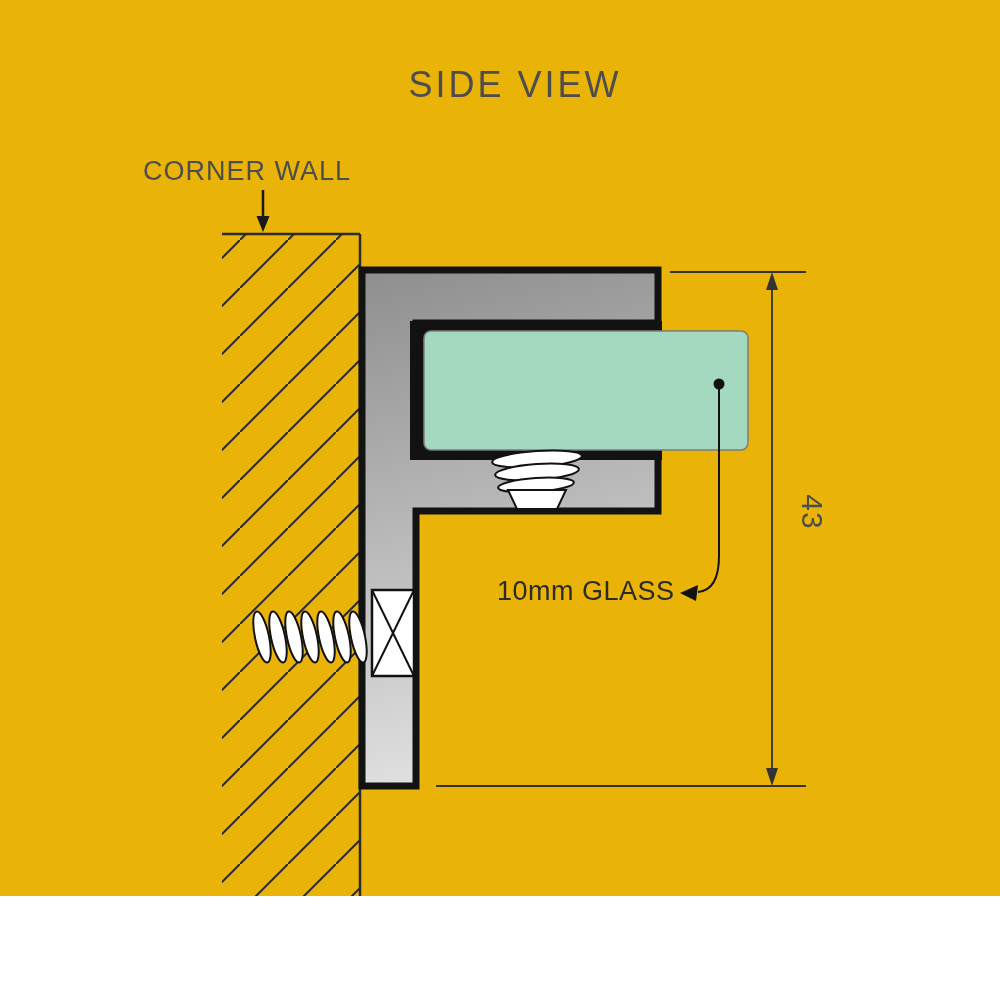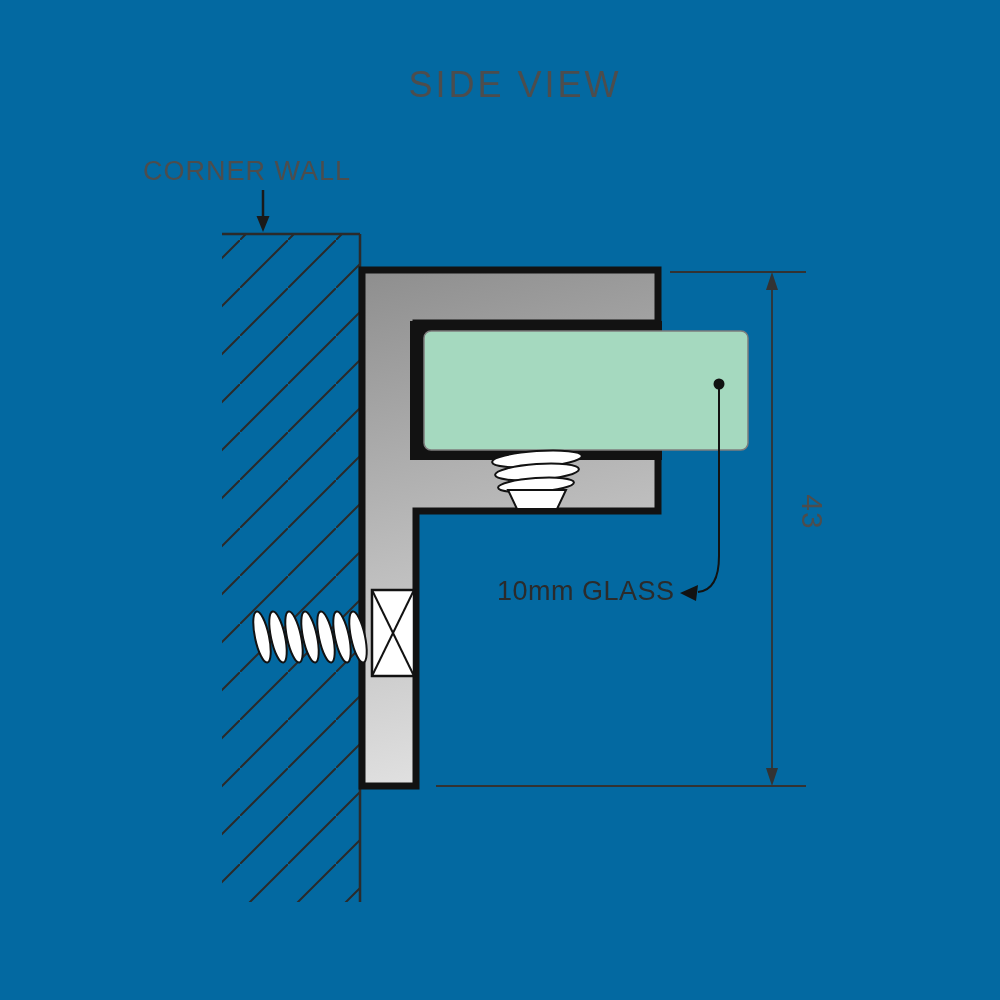--- a/index.html
+++ b/index.html
@@ -1,16 +1,16 @@
 <!DOCTYPE html>
 <html><head>
 <meta charset="utf-8">
 <style>
   html, body { margin: 0; padding: 0; background: #ffffff; }
-  .page { position: relative; width: 1000px; height: 1000px; background: #0369a1; overflow: hidden; }
+  .page { position: relative; width: 1000px; height: 896px; background: #eab308; overflow: hidden; }
   svg { position: absolute; top: 0; left: 0; }
   text { font-family: "Liberation Sans", sans-serif; }
   .title-text { font-size: 36px; fill: #4d4d4d; letter-spacing: 3px; }
   .label-text { font-size: 27px; fill: #4d4d4d; letter-spacing: 1px; }
   .glass-label-text { font-size: 27px; fill: #2b2b2b; letter-spacing: 0.5px; }
   .dim-text { font-size: 30px; fill: #4d4d4d; letter-spacing: 1px; }
 </style>
 </head>
 <body>
 

